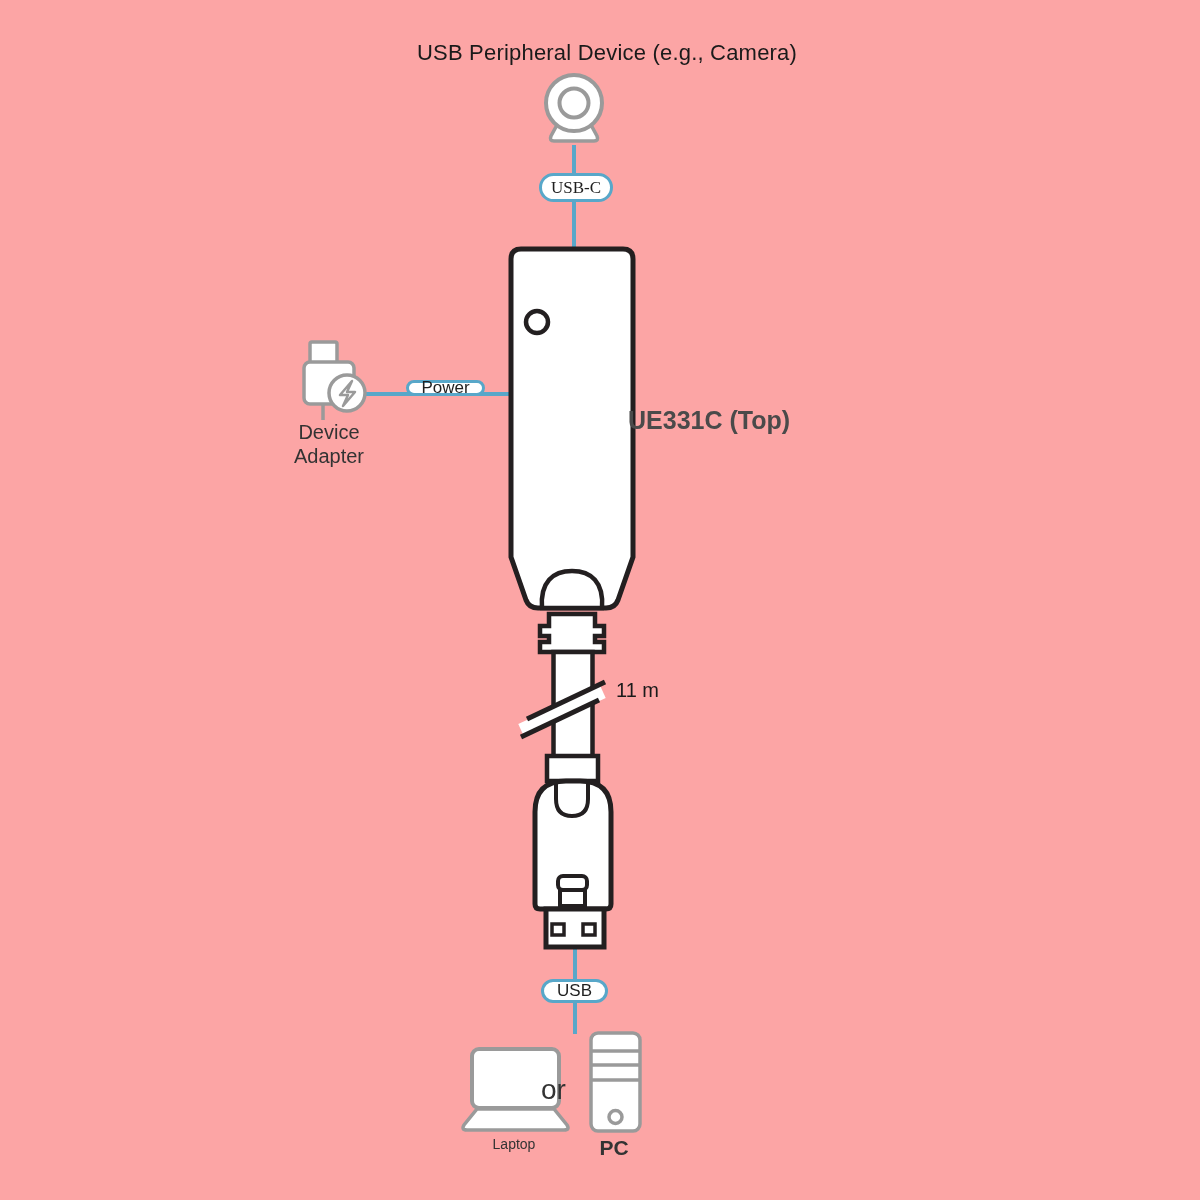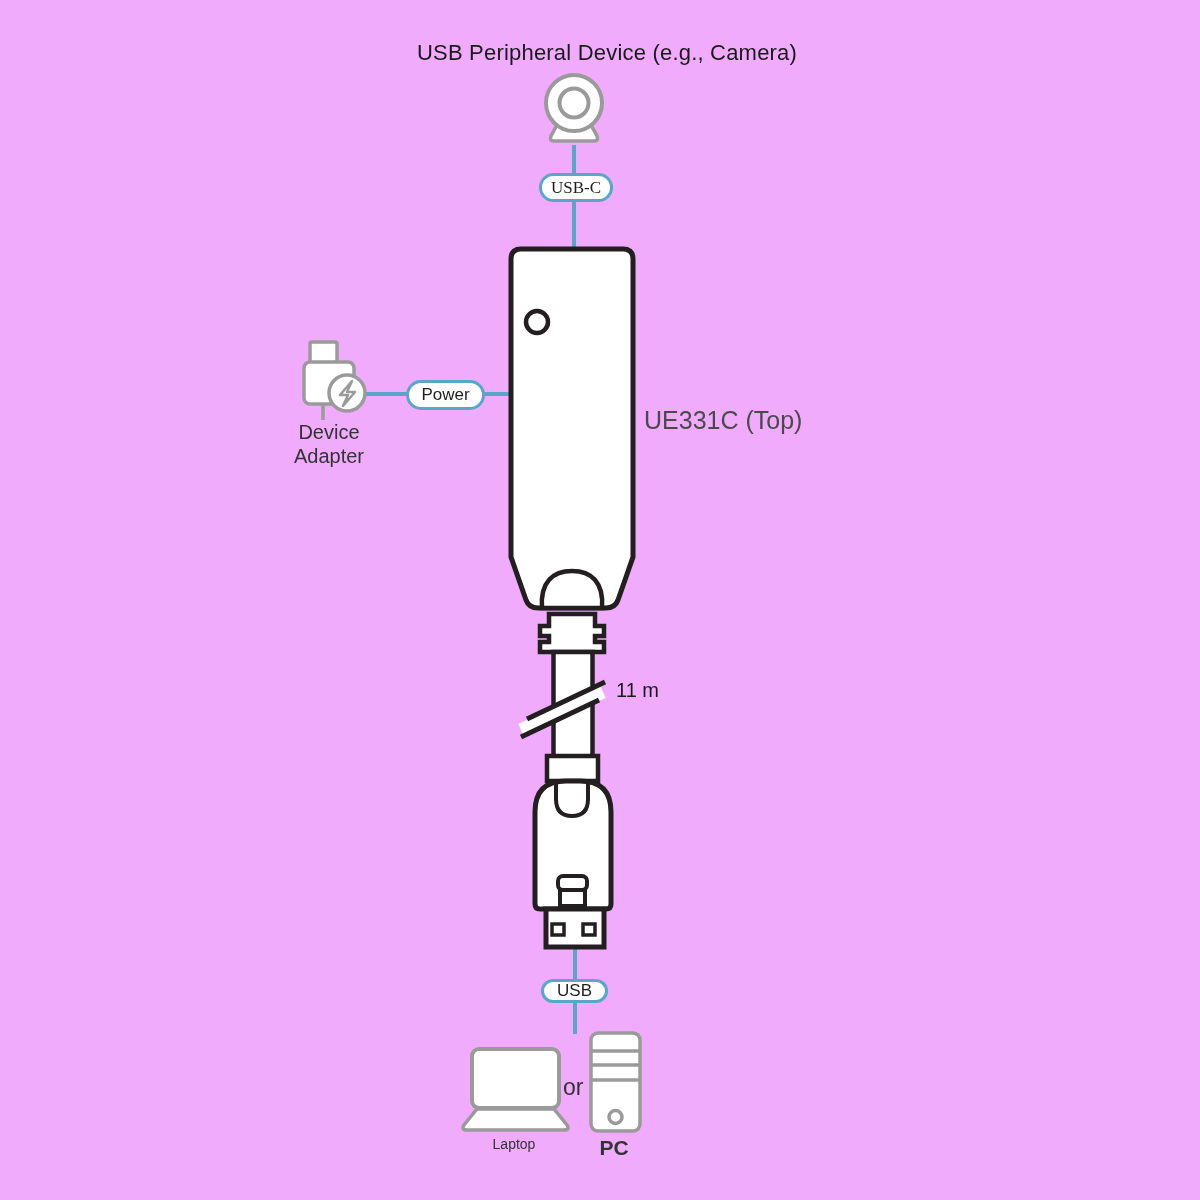--- a/index.html
+++ b/index.html
@@ -1,18 +1,18 @@
 <!DOCTYPE html>
 <html style="--accent: #58a7c9; --ink: #231f20; --gray: #9a9a9a; --text1: #1a1a1a; --text2: #333333;"><head>
 <meta charset="utf-8">
 <style>
   html,body{margin:0;padding:0;}
   body{background:#ffffff;font-family:"Liberation Sans", sans-serif;}
   .stage{
-    position:relative;width:1200px;height:1200px;background:#f0abfc;
+    position:relative;width:1200px;height:1200px;background:#fca5a5;
     overflow:hidden;
   }
   .stage svg{position:absolute;left:0;top:0;}
   
   .ink       {stroke:var(--ink);fill:#ffffff;}
   .ink-line  {stroke:var(--ink);fill:none;}
   .gray      {stroke:var(--gray);fill:#ffffff;}
   .gray-line {stroke:var(--gray);fill:none;}
   .blue-line {stroke:var(--accent);fill:none;}
   .white-line{stroke:#ffffff;fill:none;}
@@ -21,32 +21,32 @@
   .title{
     position:absolute;left:207px;top:40px;width:800px;text-align:center;
     font-size:22px;color:var(--text1);letter-spacing:0.2px;
   }
   .pill{
     position:absolute;display:flex;align-items:center;justify-content:center;
     background:#ffffff;border:3px solid var(--accent);border-radius:22px;
     font-size:17px;color:#1f1f1f;box-sizing:border-box;white-space:nowrap;
   }
   .pill-usbc {left:539px;top:173px;width:74px;height:29px;font-family:Liberation Serif, serif;}
-  .pill-power{left:406px;top:380px;width:79px;height:30px;}
+  .pill-power{left:406px;top:380px;width:79px;height:16px;}
   .pill-usb  {left:541px;top:979px;width:67px;height:24px;}
   .device-label{
-    position:absolute;left:644px;top:406px;font-size:25px;font-weight:normal;
+    position:absolute;left:628px;top:406px;font-size:25px;font-weight:bold;
     color:#4a4a4a;white-space:nowrap;
   }
   .power-adapter-label{
     left:266px;top:421px;width:126px;text-align:center;
     font-size:20px;line-height:1.18;
   }
   .length-label{left:616px;top:679px;font-size:20px;color:var(--text1);white-space:nowrap;}
-  .or-label{left:563px;top:1074px;font-size:23px;}
+  .or-label{left:541px;top:1074px;font-size:28px;}
   .laptop-label{left:454px;top:1136px;width:120px;text-align:center;font-size:14px;}
   .pc-label{left:585px;top:1136px;width:58px;text-align:center;font-size:21px;font-weight:bold;}
 </style>
 </head>
 <body>
 
 <div class="stage">
 
   <svg width="1200" height="1200" viewBox="0 0 1200 1200">
 

